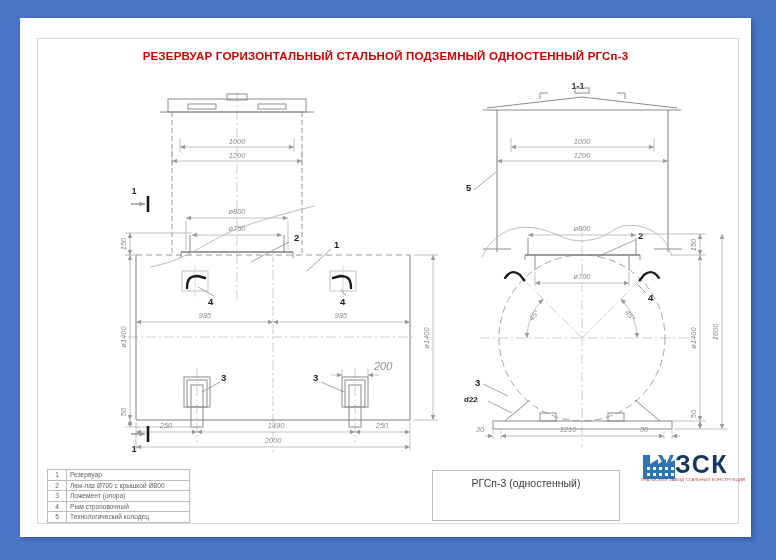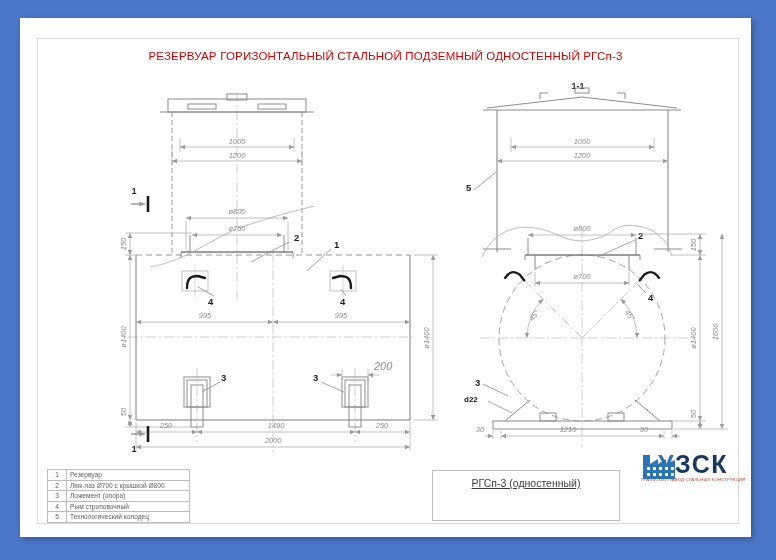--- a/index.html
+++ b/index.html
@@ -2,36 +2,36 @@
 <html><head>
 <meta charset="utf-8">
 <style>
   html,body{margin:0;padding:0;}
   body{width:776px;height:560px;position:relative;background:#4a76c8;overflow:hidden;
        font-family:"Liberation Sans",sans-serif;}
   .sheet{position:absolute;left:20px;top:18px;width:731px;height:519px;background:#ffffff;
          box-shadow:2px 2px 5px rgba(0,0,0,.28);}
   .inner-frame{position:absolute;left:17px;top:20px;right:12px;bottom:13px;border:1px solid #d9d9d9;}
   .drawing-title{position:absolute;left:20px;top:50px;width:731px;text-align:center;
-         font-size:11.5px;font-weight:normal;color:#d40000;letter-spacing:.2px;}
+         font-size:11.5px;font-weight:bold;color:#d40000;letter-spacing:.2px;}
   svg{position:absolute;left:0;top:0;}
   svg text{font-family:"Liberation Sans",sans-serif;}
   .dimtx{font-size:7.5px;font-style:italic;fill:#8c8c8c;}
   .bigdim{font-size:11px;font-style:italic;fill:#8c8c8c;}
   .lbl{font-size:9.5px;font-weight:bold;fill:#1a1a1a;}
   .sec{font-size:8.5px;font-weight:bold;fill:#1a1a1a;}
   .viewtt{font-size:9px;font-weight:bold;fill:#333;}
   
   .legend{position:absolute;left:47px;top:469px;width:143px;border-collapse:collapse;}
   .legend td{border:1px solid #bcbcbc;font-size:6.6px;color:#606060;padding:0 3px;height:9.6px;line-height:9.6px;white-space:nowrap;}
   .legend td.num{width:12px;text-align:center;}
   
   .tblock{position:absolute;left:432px;top:470px;width:186px;height:49px;border:1px solid #bcbcbc;}
   .tblock .row{height:24px;border-bottom:1px solid #bcbcbc;display:flex;align-items:center;justify-content:center;
-               font-size:10.5px;color:#3c3c3c;text-decoration:underline;}
+               font-size:10.5px;color:#3c3c3c;}
   .tblock .row:last-child{border-bottom:none;height:24px;}
   
   .logo{position:absolute;left:640px;top:452px;width:106px;text-align:center;}
   .logo .glyph{margin:0 auto;}
   .logo .word{font-size:25px;font-weight:900;letter-spacing:1.5px;line-height:24px;color:#17375e;}
   .logo .word .first{color:#2e74b5;}
   .logo .sub{font-size:4.3px;letter-spacing:.15px;color:#c0392b;white-space:nowrap;margin-top:1px;}
 </style>
 </head>
 <body>

